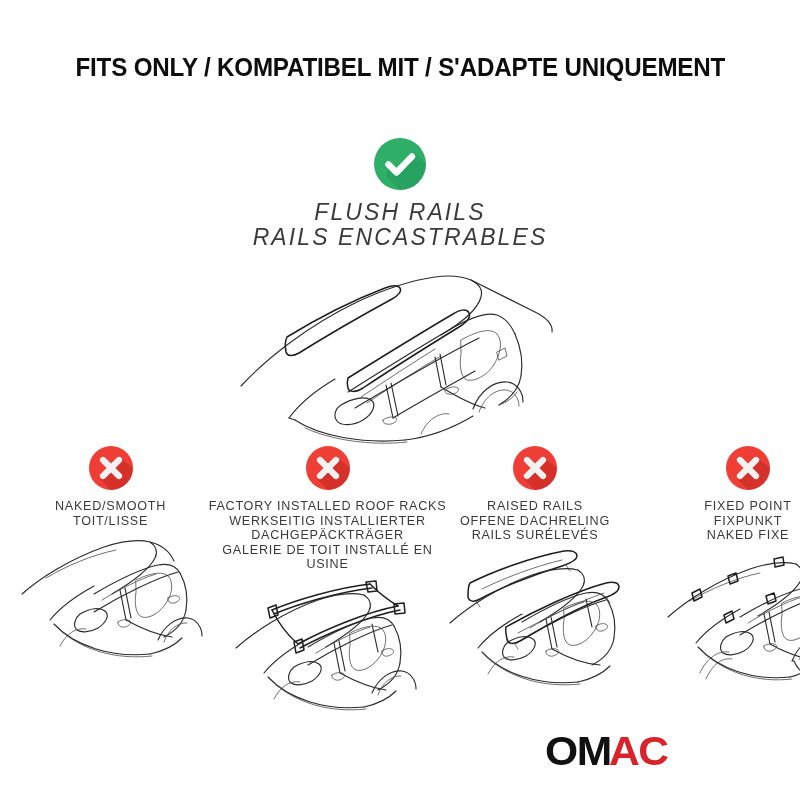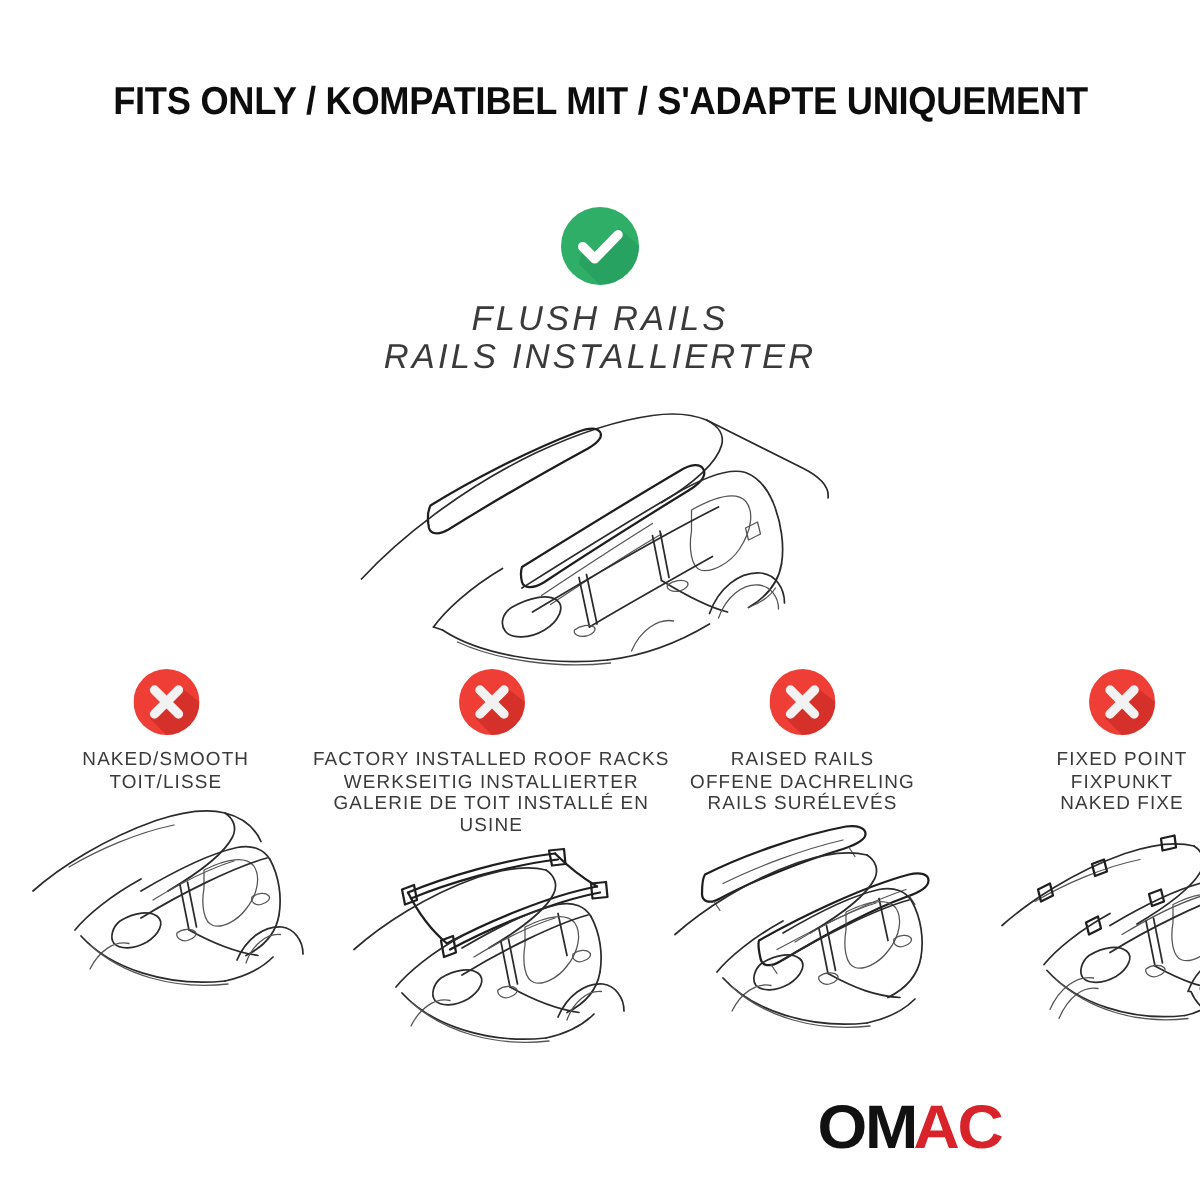--- a/index.html
+++ b/index.html
@@ -92,21 +92,21 @@
   <div class="hero">
 
     <svg class="badge-ok" viewBox="0 0 52 52">
       <circle cx="26" cy="26" r="26" fill="#2fae68"></circle>
       <path d="M26 52 A26 26 0 0 0 52 26 L39 14 L22 31 L15 25 L12 38 Z" fill="#1f9558" opacity="0.45"></path>
       <path d="M14.5 26.5 L22.5 34.5 L38 18.5" fill="none" stroke="#ffffff" stroke-width="6.4" stroke-linecap="round" stroke-linejoin="round"></path>
     </svg>
 
     <div class="hero-title">
       <div>FLUSH RAILS</div>
-      <div>RAILS INSTALLIERTER</div>
+      <div>RAILS ENCASTRABLES</div>
     </div>
   </div>
 
   <div class="hero-art">
     <svg width="330" height="180" viewBox="0 0 330 180">
 
       <path class="car-line" d="M6 118 C30 92 72 58 122 34 C150 21 178 12 200 9
                                 C214 7 226 8 236 12 L300 44 C312 50 318 57 317 64"></path>
       <path class="car-line" d="M236 12 C244 16 248 22 246 29 C243 40 228 54 206 67"></path>
 
@@ -208,20 +208,21 @@
 
     <div class="col col-1">
       <svg class="badge-no" viewBox="0 0 44 44">
         <circle cx="22" cy="22" r="22" fill="#ee3e36"></circle>
         <path d="M22 44 A22 22 0 0 0 44 22 L30 11 L14 26 L11 33 Z" fill="#b5201c" opacity="0.45"></path>
         <path d="M14 14 L30 30 M30 14 L14 30" fill="none" stroke="#f2f2f2" stroke-width="6.2" stroke-linecap="round"></path>
       </svg>
       <div class="col-label">
         <div>FACTORY INSTALLED ROOF RACKS</div>
         <div>WERKSEITIG INSTALLIERTER</div>
+        <div>DACHGEPÄCKTRÄGER</div>
         <div>GALERIE DE TOIT INSTALLÉ EN USINE</div>
       </div>
       <div class="col-art">
         <svg width="200" height="140" viewBox="0 0 200 140">
 
           <path class="rail-dark" d="M44 32 C68 22 108 10 142 6"></path>
           <path class="rail-dark" d="M46 36 C70 26 110 14 144 10"></path>
           <path class="rail-dark" d="M70 66 C96 52 138 34 170 28"></path>
           <path class="rail-dark" d="M72 70 C98 56 140 38 172 32"></path>
 

